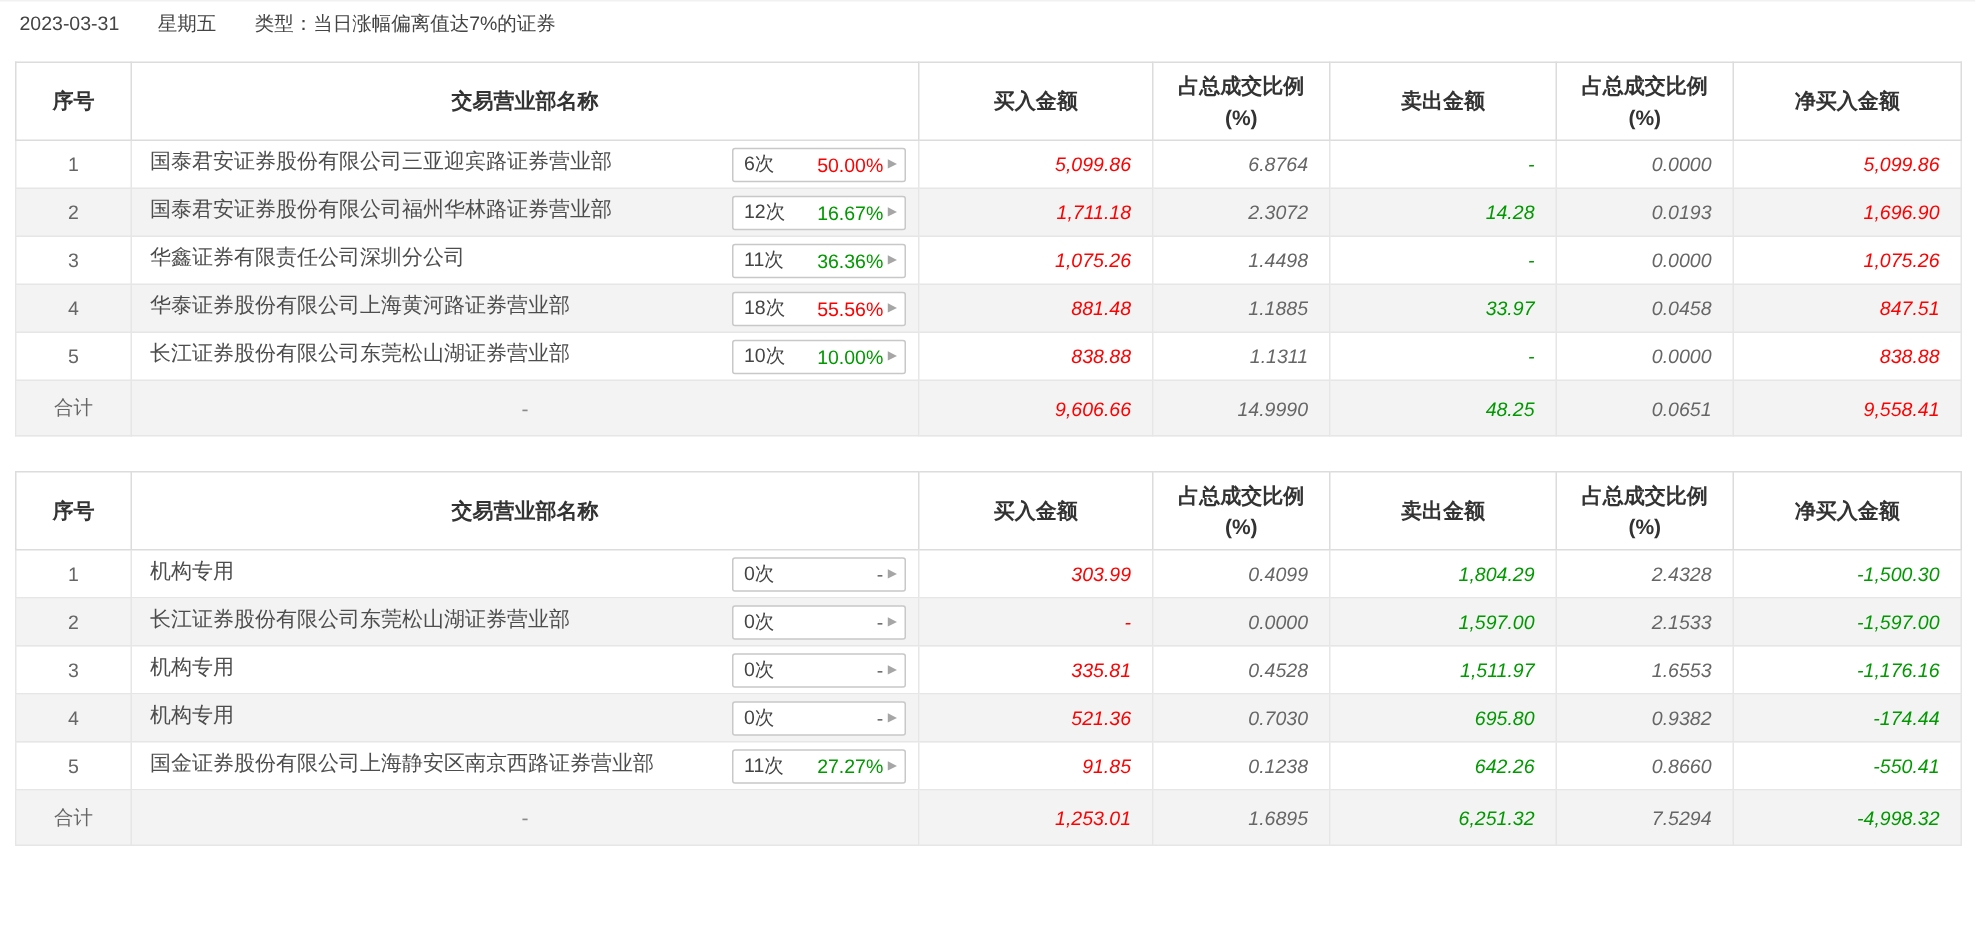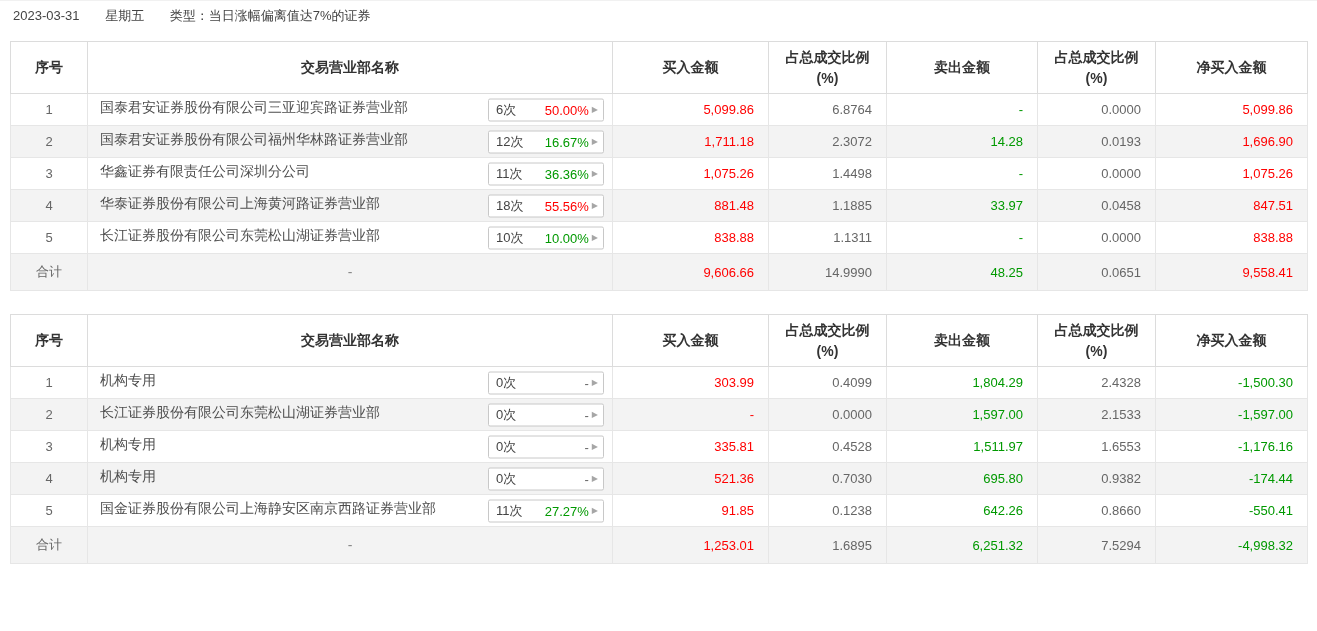--- a/index.html
+++ b/index.html
@@ -51,21 +51,21 @@
   .badge {
     position:absolute; right:8px; top:50%; transform:translateY(-50%);
     width:116px; height:23px;
     border:1px solid var(--badge-border,#c8c8c8); background:#fff; border-radius:2px;
     display:flex; align-items:center;
     padding:0 5px 0 7px; font-size:13px; cursor:pointer;
   }
   .badge .cnt { color:#444; }
   .badge .pct { margin-left:auto; }
   .badge .arr { margin-left:3px; font-size:8px; color:var(--arrow-gray,#a6a6a6); line-height:1; }
-  td.num { text-align:right; padding-right:14px; }
+  td.num { text-align:right; padding-right:14px;font-style:italic; }
   .v-red   { color:var(--red,#ff0000); }
   .v-green { color:var(--green,#009900); }
   .v-gray  { color:var(--text-gray,#666); }
 </style>
 </head>
 <body>
 
 <div class="page">
 
   <div class="top-bar">

